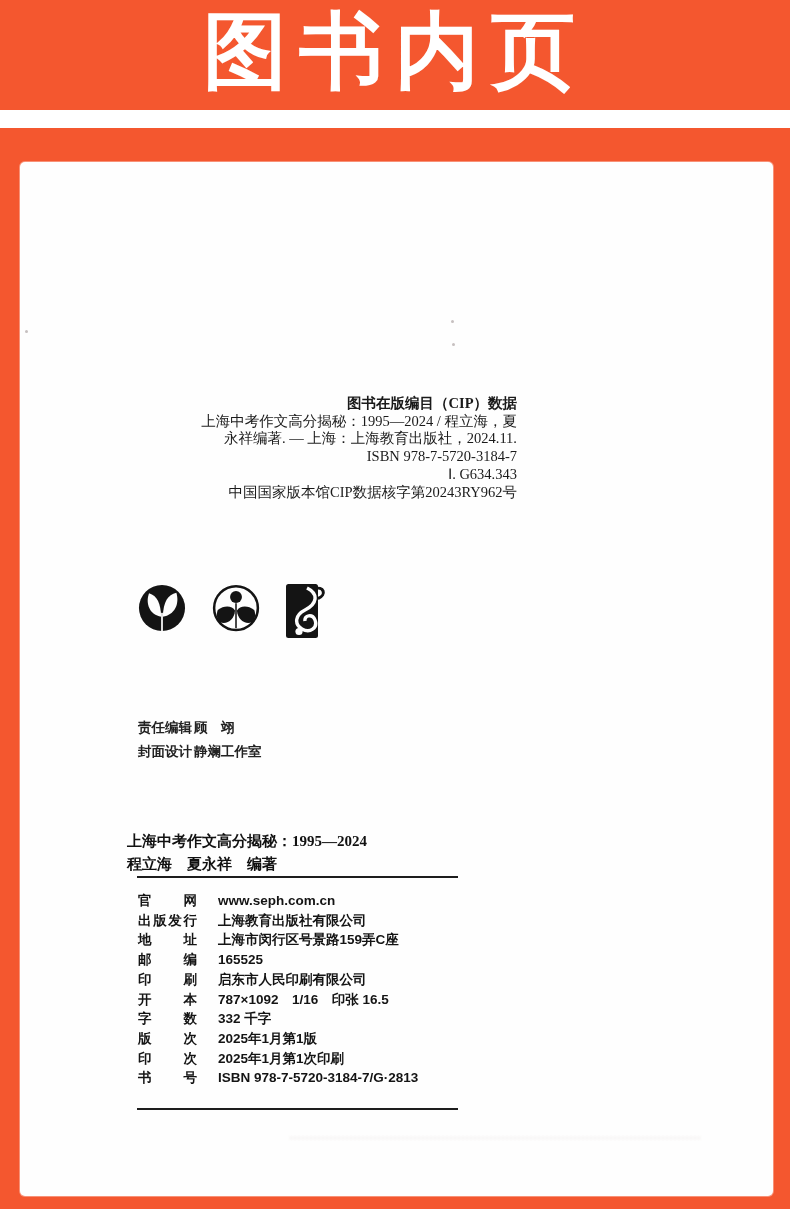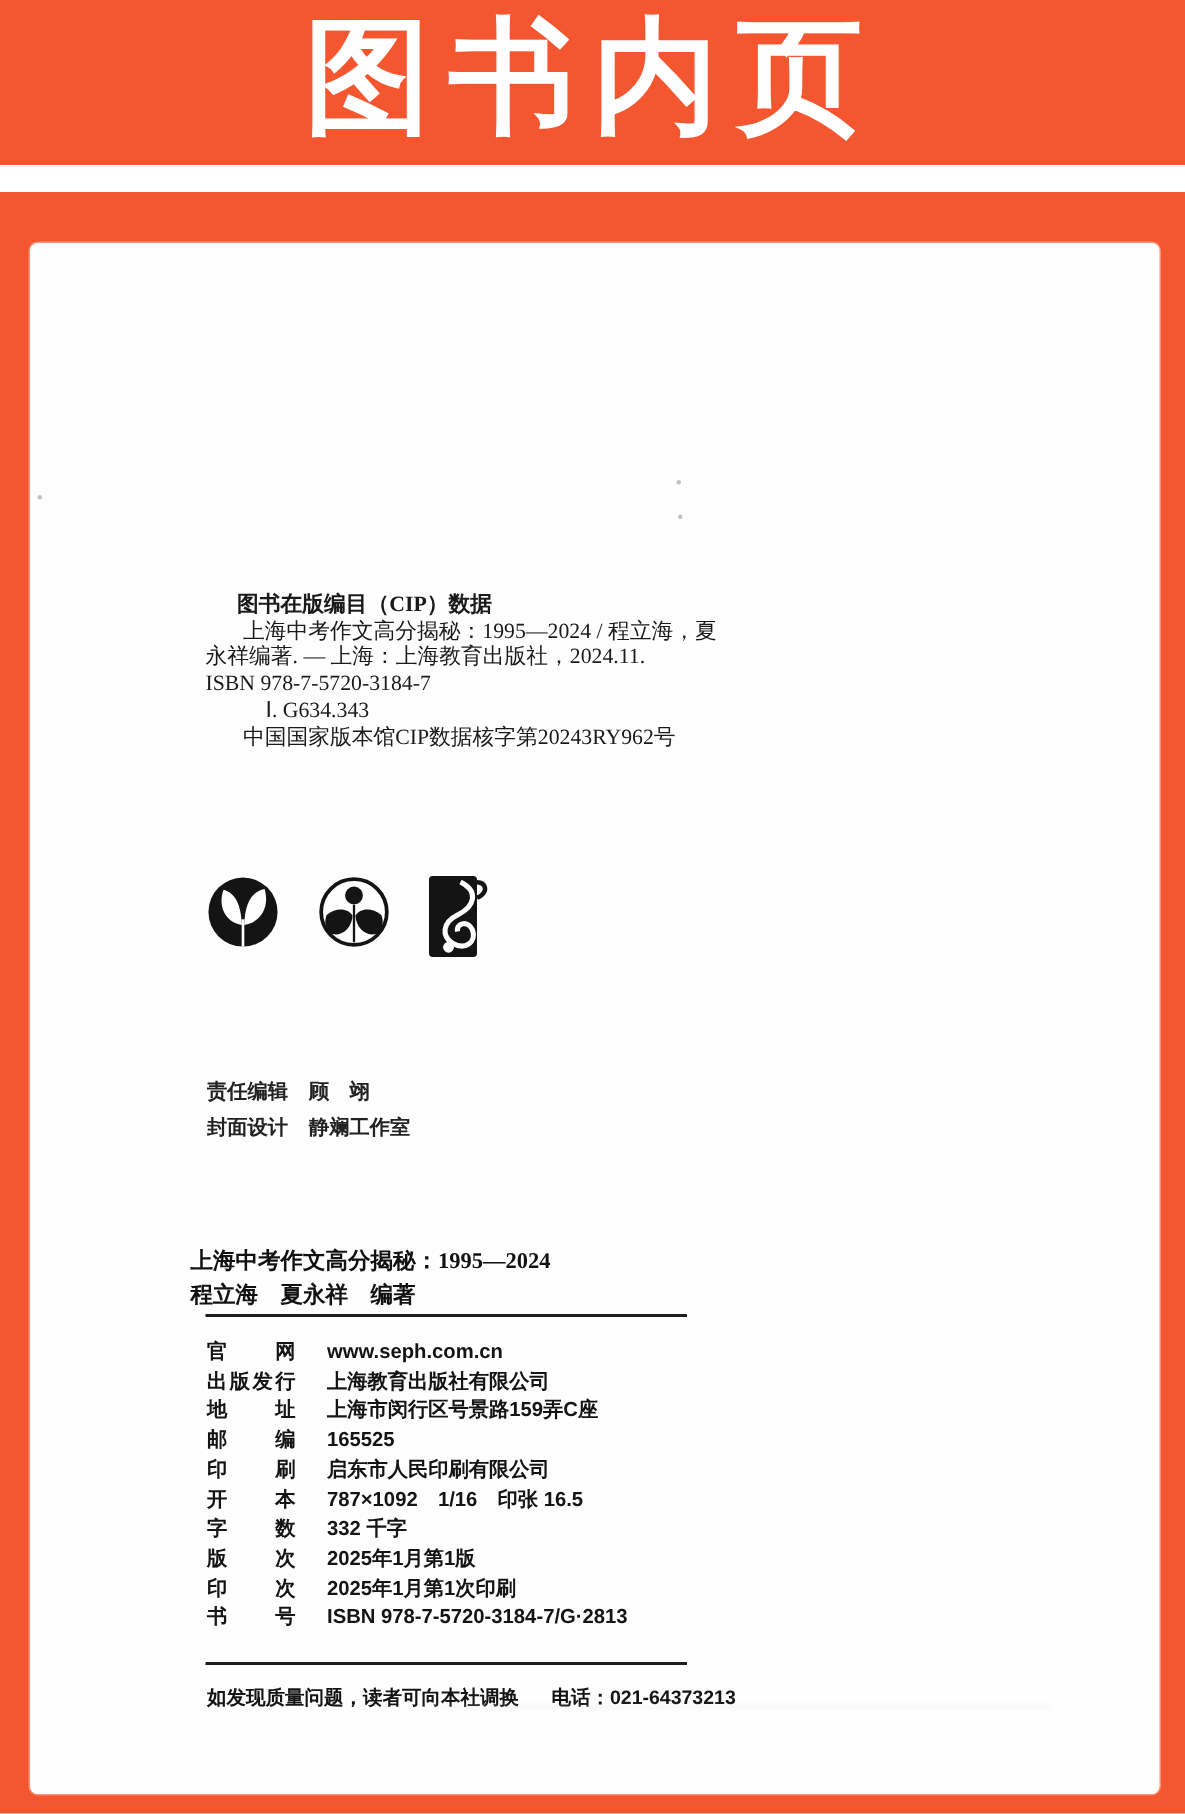--- a/index.html
+++ b/index.html
@@ -30,38 +30,38 @@
   
   .page{
     position:absolute; left:20px; top:162px; width:753px; height:1034px;
     background:#fefefe; border-radius:5px;
     box-shadow:0 0 0 1px rgba(255,255,255,.35);
   }
 
   
   .cip{ position:absolute; left:117px; top:233px; width:380px;
         font-family:"Liberation Serif", serif; font-size:14.5px;
-        line-height:17.7px; color:#1a1a1a; font-weight:500; }
+        line-height:17.7px; color:#1a1a1a; font-weight:500;text-align:right; }
   .cip p{ white-space:nowrap; }
   .cip .cip-heading{ font-weight:700; padding-left:21px; }
   .cip .ind25{ padding-left:25px; }
   .cip .ind0 { padding-left:0; }
   .cip .ind40{ padding-left:40px; }
 
   
   .logos{ position:absolute; left:118px; top:421px; display:flex;
           gap:26px; align-items:flex-start; }
   .logos svg{ display:block; }
 
   
   .credits{ position:absolute; left:118px; top:554px;
             font-family:"Liberation Serif", serif; font-size:13.5px;
             font-weight:600; line-height:24px; color:#222; }
   .credit-row{ display:flex; white-space:nowrap; }
-  .credit-label{ margin-right:14px; }
+  .credit-label{ margin-right:2px; }
 
   
   .title-block{ position:absolute; left:107px; top:668px;
                 font-family:"Liberation Serif", serif; font-size:15px;
                 font-weight:700; line-height:23px; color:#111;
                 white-space:nowrap; }
 
   .hr{ position:absolute; left:117px; width:321px; height:2px; background:#1d1d1d; }
   .hr-top{ top:714px; }
   .hr-bottom{ top:946px; }
@@ -193,22 +193,18 @@
       <span class="c-value">2025年1月第1次印刷</span>
     </div>
     <div class="c-row">
       <span class="c-label">书号</span>
       <span class="c-value">ISBN 978-7-5720-3184-7/G·2813</span>
     </div>
   </section>
 
   <div class="hr hr-bottom"></div>
 
-  <p class="notice">
-    <span>如发现质量问题，读者可向本社调换</span>
-    <span class="notice-phone">电话：021-64373213</span>
-  </p>
 
   <span class="speck speck-a"></span>
   <span class="speck speck-b"></span>
   <span class="speck speck-c"></span>
   <span class="ghost"></span>
 </main>
 
 </body></html>

